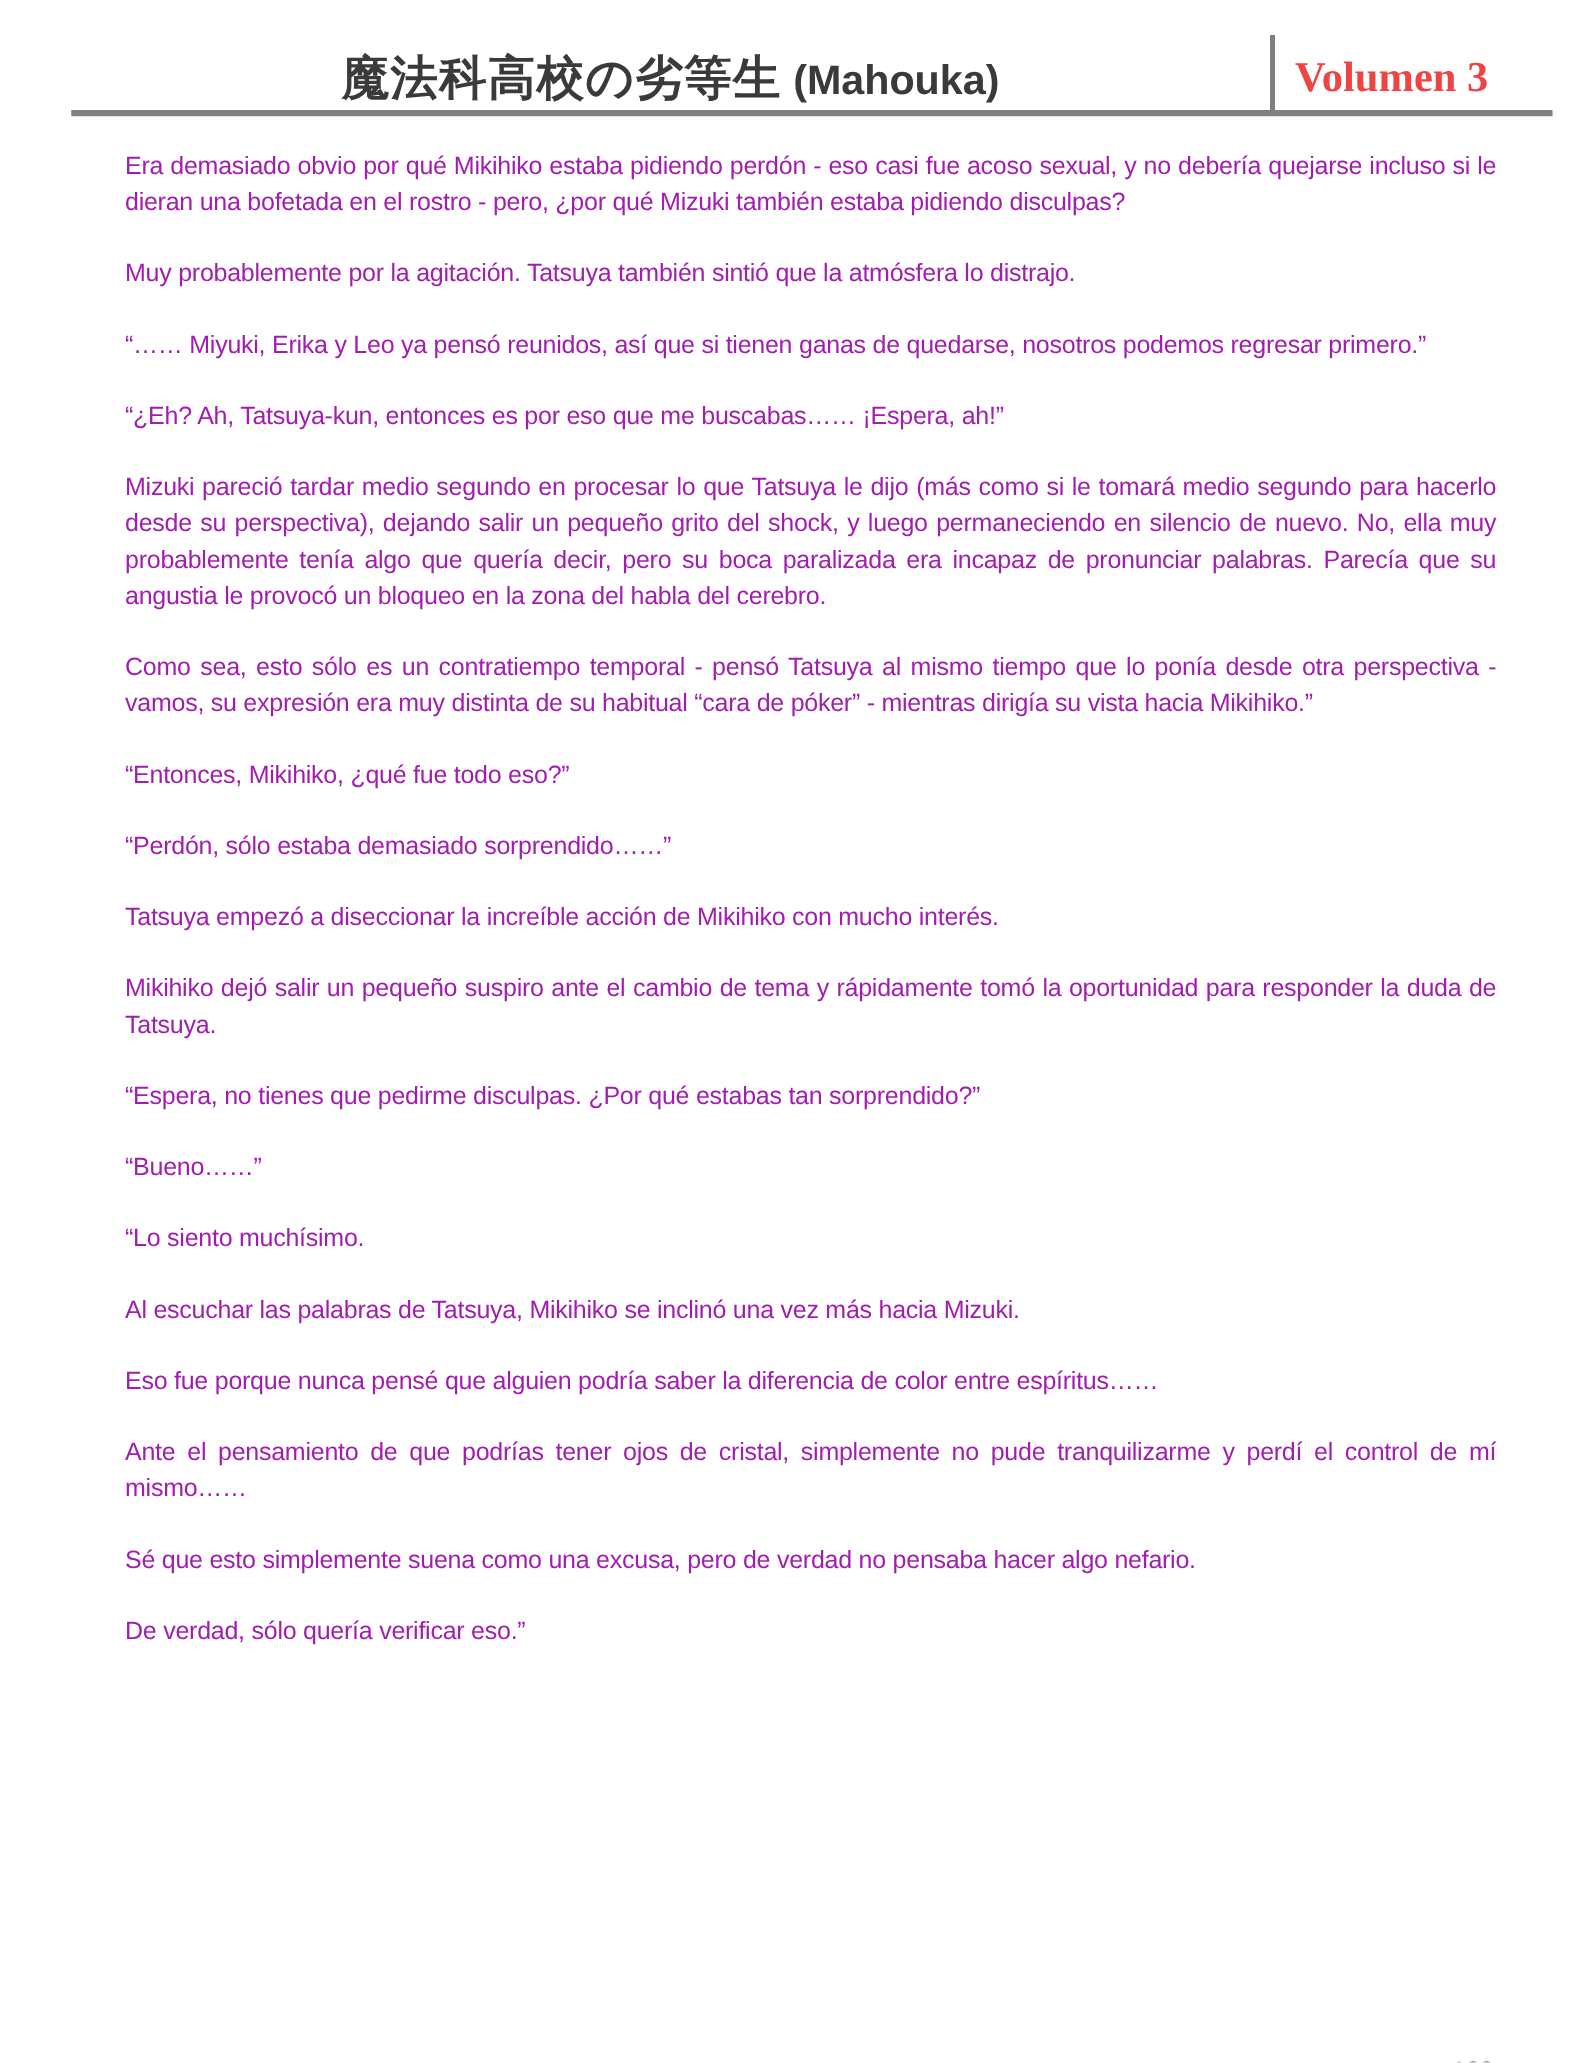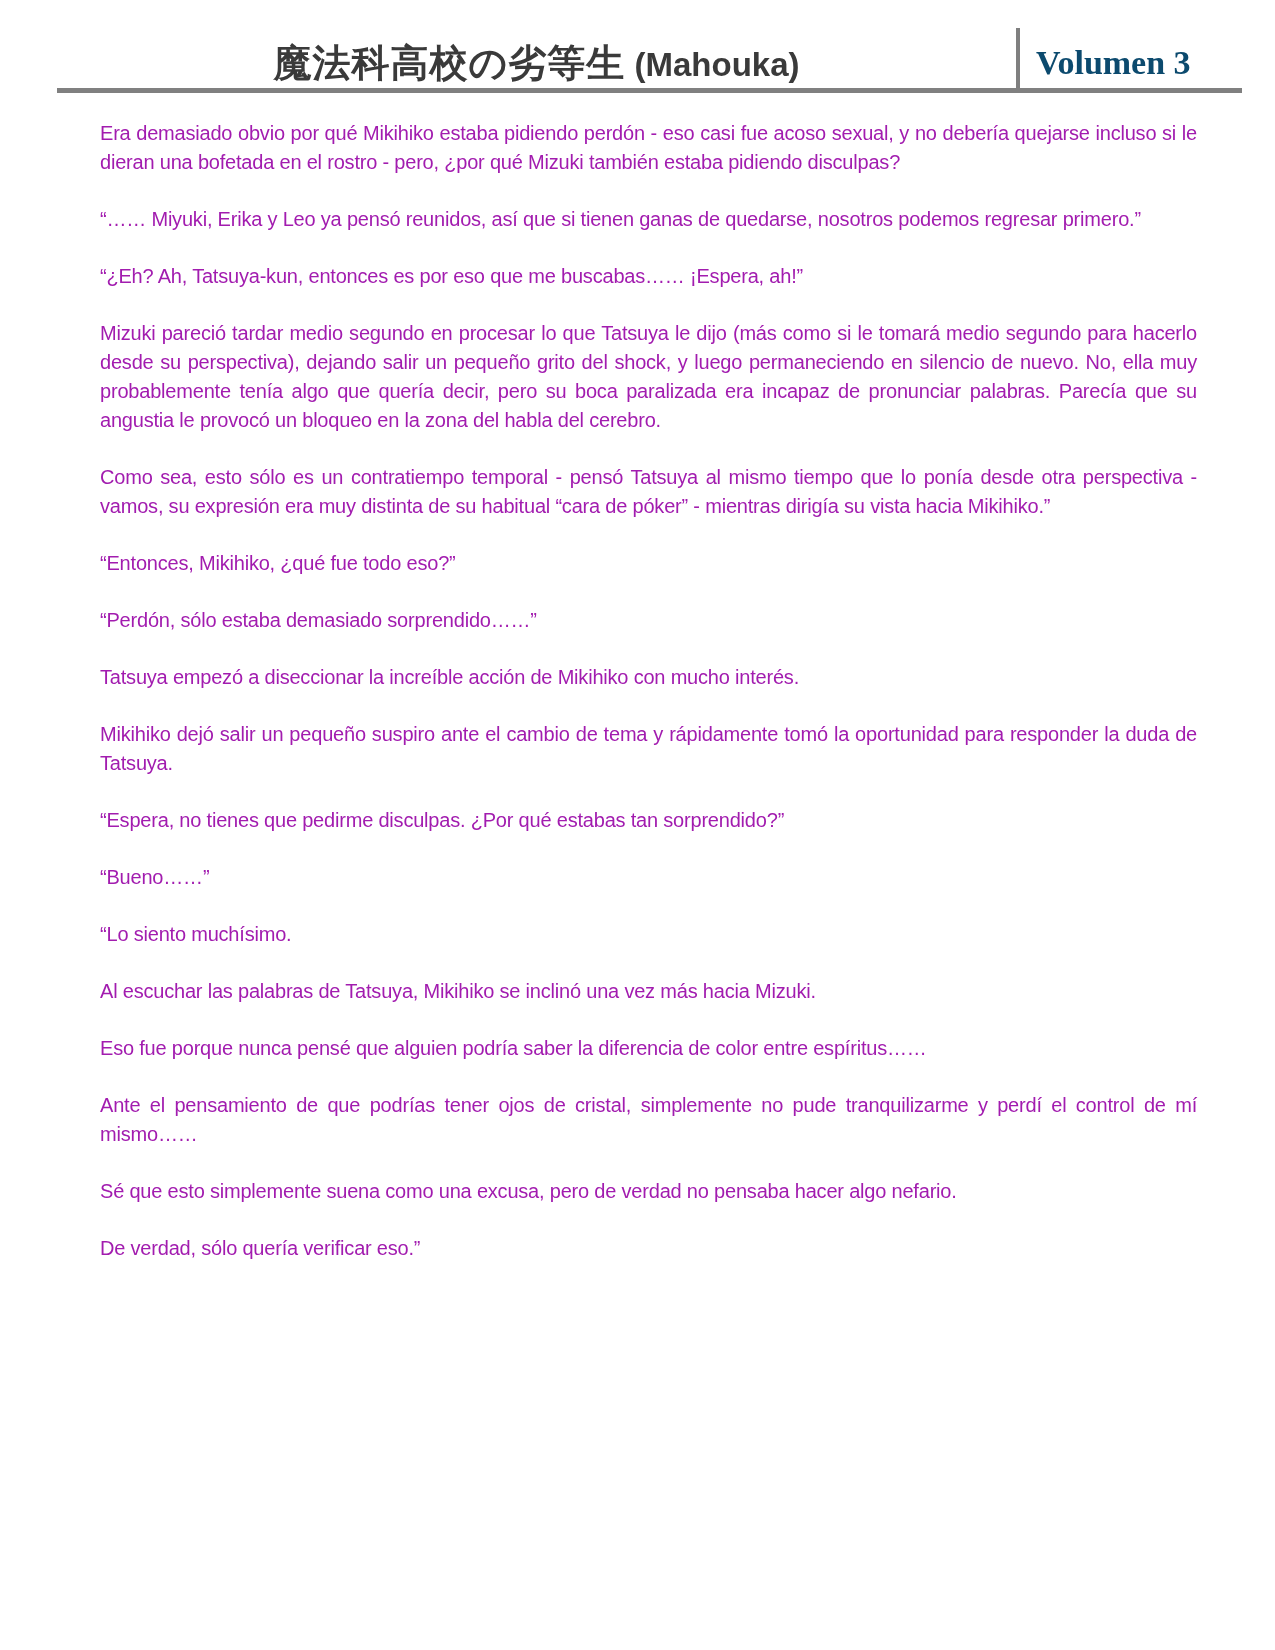--- a/index.html
+++ b/index.html
@@ -59,21 +59,21 @@
   .volume-cell {
     flex: 0 0 222px;
     padding-left: 16px;
     padding-bottom: 8px;
     box-sizing: border-box;
   }
   .volume-label {
     font-family: "Liberation Serif", serif;
     font-size: 34px;
     font-weight: bold;
-    color: #0c4a6e;
+    color: #ef4444;
     line-height: 1;
     white-space: nowrap;
   }
   .h-rule {
     height: 5px;
     background: #808080;
     width: 100%;
   }
   
   .text-content {
@@ -110,20 +110,21 @@
       <div class="volume-cell">
         <span class="volume-label">Volumen 3</span>
       </div>
     </div>
     <div class="h-rule"></div>
   </header>
 
   <main>
     <div class="text-content" id="paragraphs">
         <p>Era demasiado obvio por qué Mikihiko estaba pidiendo perdón - eso casi fue acoso sexual, y no debería quejarse incluso si le dieran una bofetada en el rostro - pero, ¿por qué Mizuki también estaba pidiendo disculpas?</p>
+        <p>Muy probablemente por la agitación. Tatsuya también sintió que la atmósfera lo distrajo.</p>
         <p>“…… Miyuki, Erika y Leo ya pensó reunidos, así que si tienen ganas de quedarse, nosotros podemos regresar primero.”</p>
         <p>“¿Eh? Ah, Tatsuya-kun, entonces es por eso que me buscabas…… ¡Espera, ah!”</p>
         <p>Mizuki pareció tardar medio segundo en procesar lo que Tatsuya le dijo (más como si le tomará medio segundo para hacerlo desde su perspectiva), dejando salir un pequeño grito del shock, y luego permaneciendo en silencio de nuevo. No, ella muy probablemente tenía algo que quería decir, pero su boca paralizada era incapaz de pronunciar palabras. Parecía que su angustia le provocó un bloqueo en la zona del habla del cerebro.</p>
         <p>Como sea, esto sólo es un contratiempo temporal - pensó Tatsuya al mismo tiempo que lo ponía desde otra perspectiva - vamos, su expresión era muy distinta de su habitual “cara de póker” - mientras dirigía su vista hacia Mikihiko.”</p>
         <p>“Entonces, Mikihiko, ¿qué fue todo eso?”</p>
         <p>“Perdón, sólo estaba demasiado sorprendido……”</p>
         <p>Tatsuya empezó a diseccionar la increíble acción de Mikihiko con mucho interés.</p>
         <p>Mikihiko dejó salir un pequeño suspiro ante el cambio de tema y rápidamente tomó la oportunidad para responder la duda de Tatsuya.</p>
         <p>“Espera, no tienes que pedirme disculpas. ¿Por qué estabas tan sorprendido?”</p>
         <p>“Bueno……”</p>

